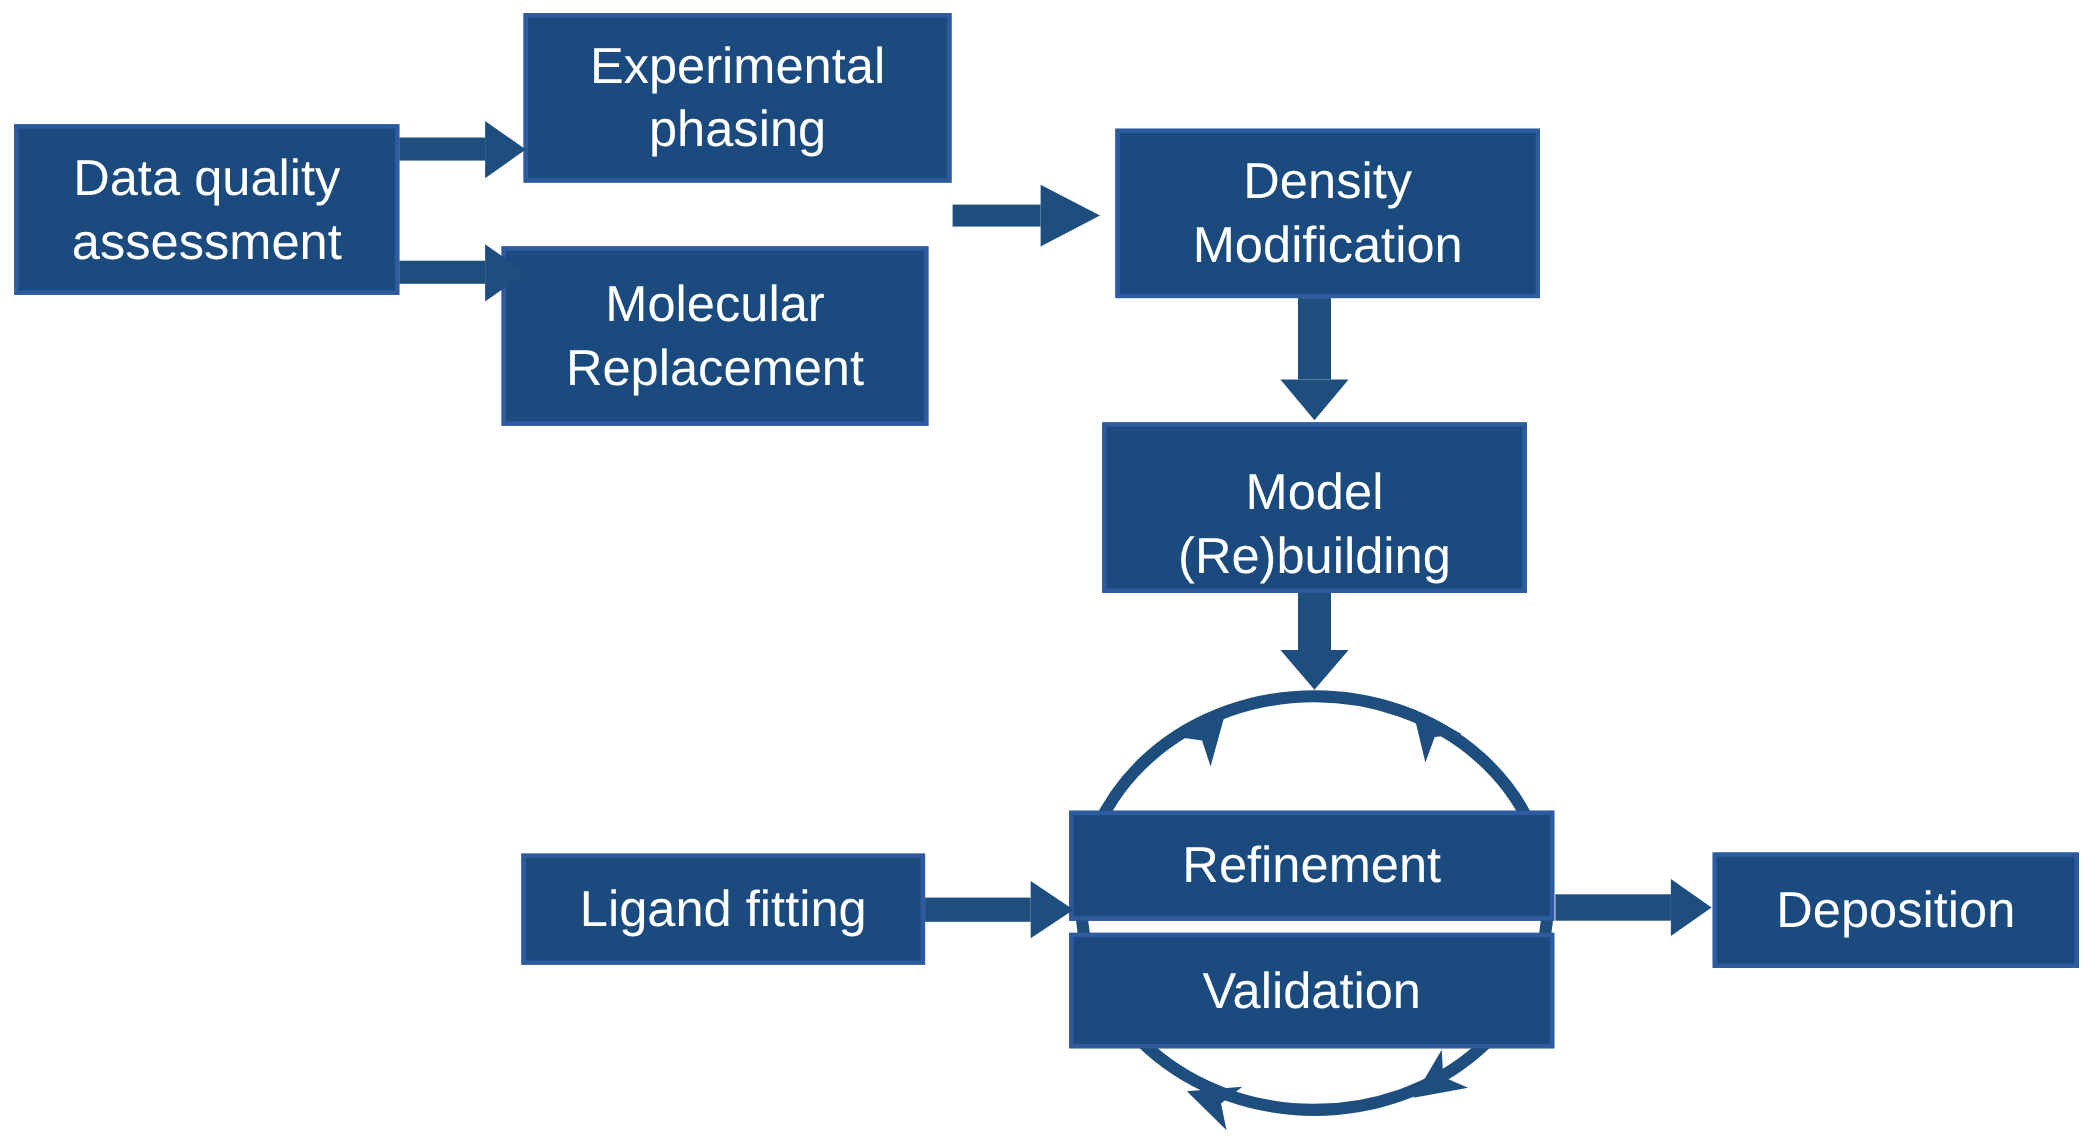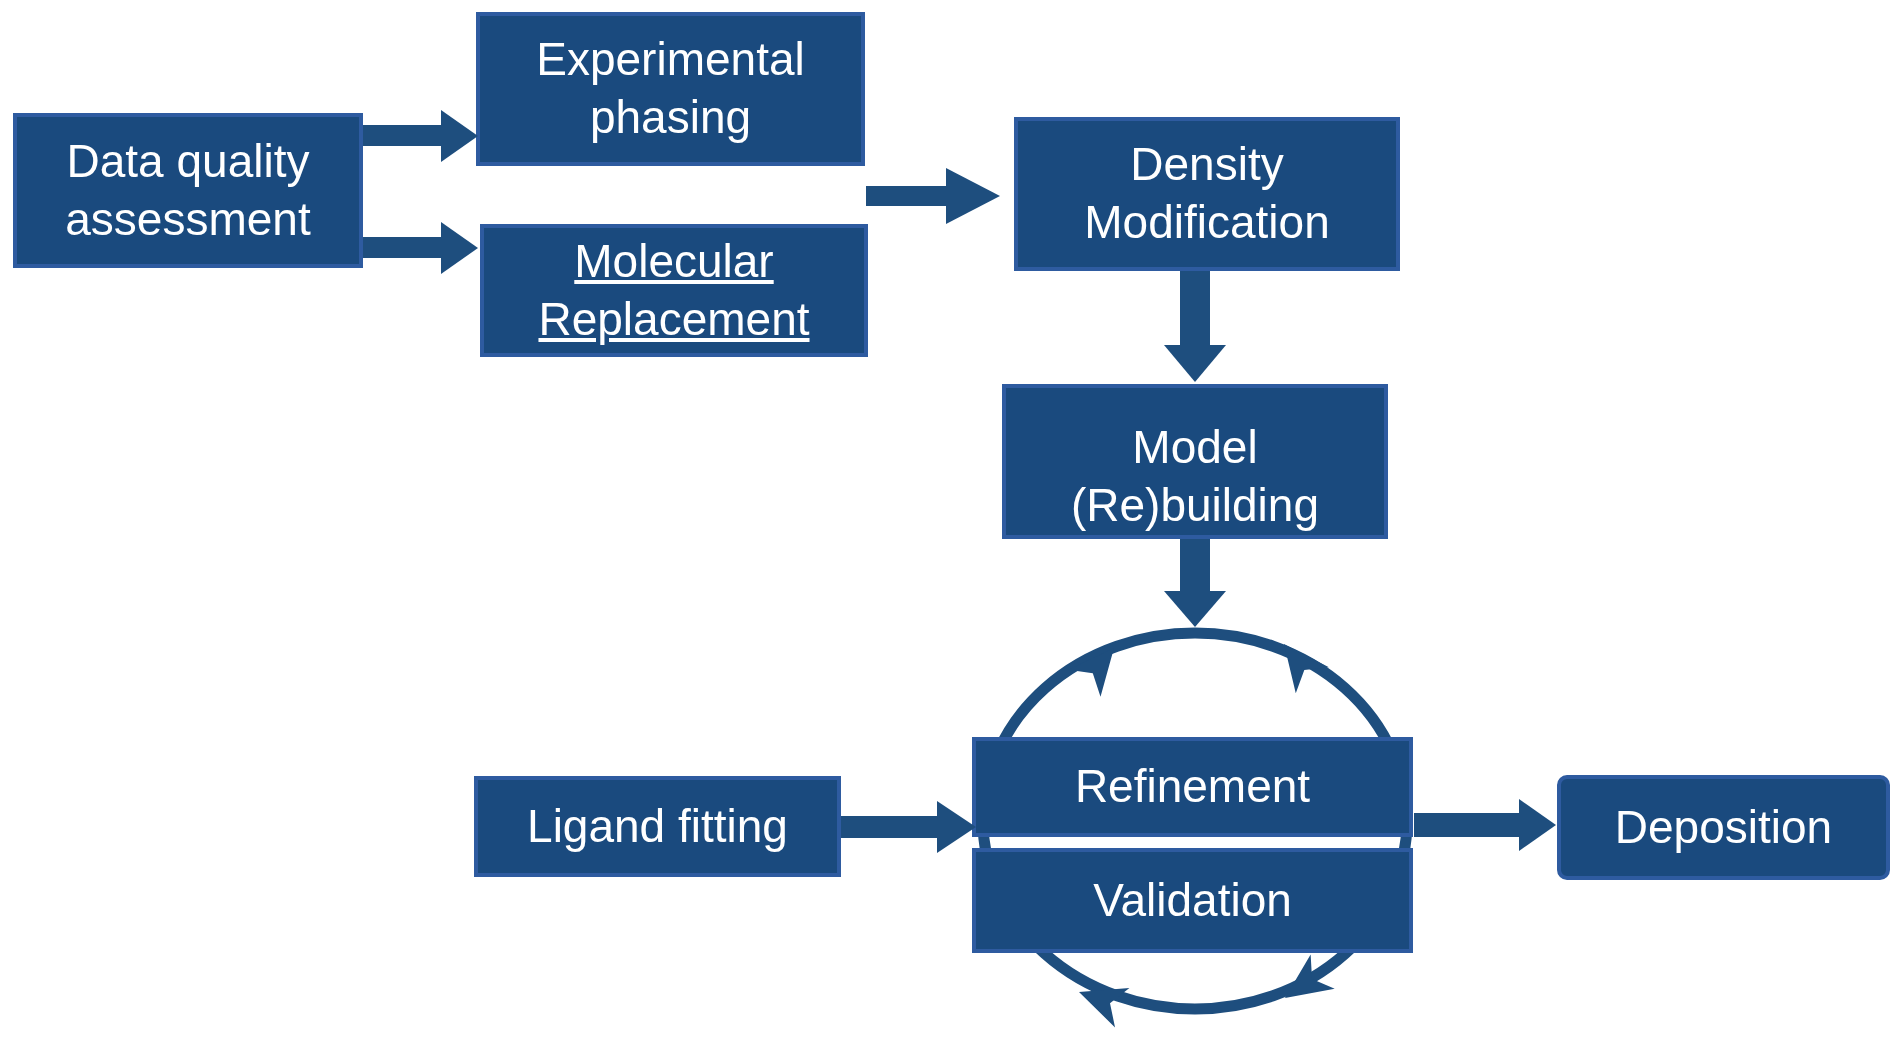--- a/index.html
+++ b/index.html
@@ -45,21 +45,21 @@
   </svg>
 
   <div class="node" style="left:13px;top:113px;width:350px;height:155px;">
     <span class="label">Data quality assessment</span>
   </div>
 
   <div class="node" style="left:476px;top:12px;width:389px;height:154px;">
     <span class="label">Experimental phasing</span>
   </div>
 
-  <div class="node" style="left:480px;top:224px;width:388px;height:133px;text-decoration:underline;">
+  <div class="node" style="left:456px;top:224px;width:388px;height:163px;">
     <span class="label">Molecular Replacement</span>
   </div>
 
   <div class="node" style="left:1002px;top:117px;width:386px;height:154px;margin-left:12px;">
     <span class="label">Density Modification</span>
   </div>
 
   <div class="node" style="left:1002px;top:384px;width:386px;height:155px;align-items:flex-end;">
     <span class="label">Model (Re)building</span>
   </div>
@@ -69,21 +69,21 @@
   </div>
 
   <div class="node" style="left:972px;top:848px;width:441px;height:105px;text-align:center;">
     <span class="label">Validation</span>
   </div>
 
   <div class="node" style="left:474px;top:776px;width:367px;height:101px;text-align:center;">
     <span class="label">Ligand fitting</span>
   </div>
 
-  <div class="node" style="left:1557px;top:775px;width:333px;height:105px;border-radius:10px;">
+  <div class="node" style="left:1557px;top:775px;width:333px;height:105px;">
     <span class="label">Deposition</span>
   </div>
 
   <svg id="arrow-layer" class="layer" viewBox="0 0 1903 1043" fill="var(--arrow)">
 
     <g>
       <rect x="363" y="125" width="78" height="21"></rect>
       <polygon points="441,110 478,136 441,162"></polygon>
     </g>
 

